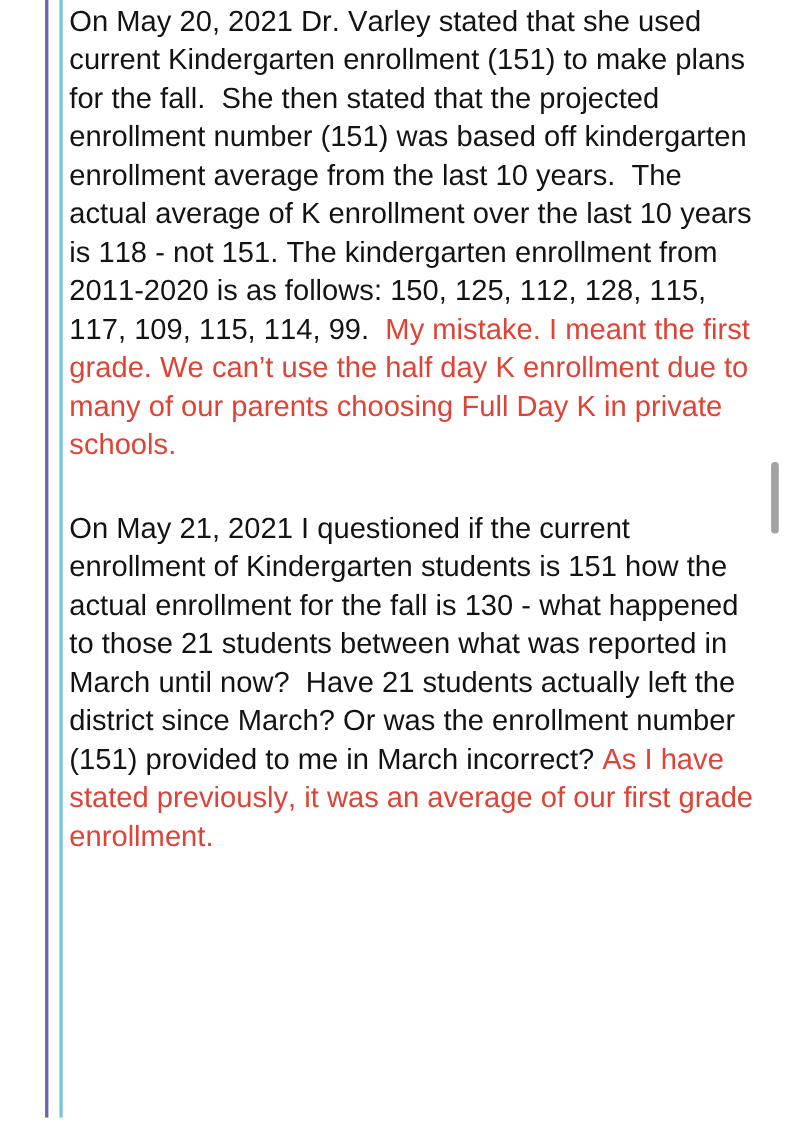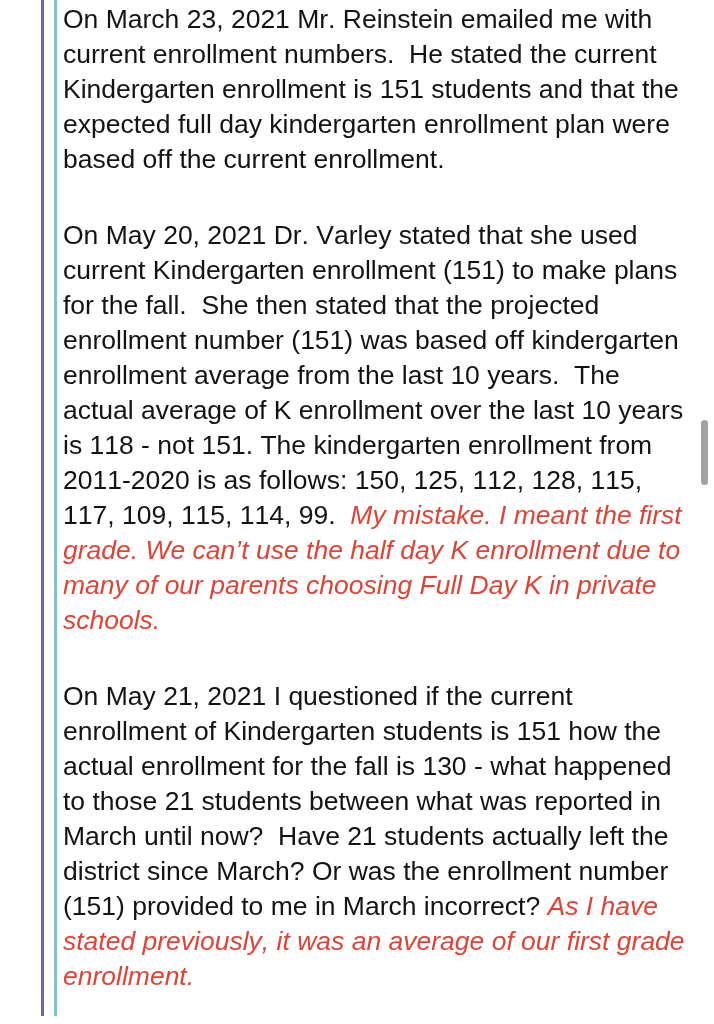--- a/index.html
+++ b/index.html
@@ -38,41 +38,39 @@
   .para {
     margin: 0;
     white-space: pre-wrap;
     word-spacing: 0;
   }
   .para + .para {
     margin-top: 41px;
   }
   .seg-red {
     color: var(--highlight-red, #df4335);
-    font-style: italic;
   }
   .seg-black {
     color: var(--text, #131313);
   }
   .scrollbar-thumb {
     position: absolute;
     left: 701px;
     top: 420px;
     width: 7px;
     height: 65px;
     border-radius: 3.5px;
     background: var(--scrollbar-thumb, #a2a2a2);
   }
 </style>
 </head>
 <body>
 
 <div class="quote-outer">
   <div class="quote-inner">
     <div class="quote-content" id="quote-content">
-        <p class="para"><span class="seg-black">On March 23, 2021 Mr. Reinstein emailed me with current enrollment numbers.  He stated the current Kindergarten enrollment is 151 students and that the expected full day kindergarten enrollment plan were based off the current enrollment.</span></p>
         <p class="para"><span class="seg-black">On May 20, 2021 Dr. Varley stated that she used current Kindergarten enrollment (151) to make plans for the fall.  She then stated that the projected enrollment number (151) was based off kindergarten enrollment average from the last 10 years.  The actual average of K enrollment over the last 10 years is 118 - not 151. The kindergarten enrollment from 2011-2020 is as follows: 150, 125, 112, 128, 115, 117, 109, 115, 114, 99.  </span><span class="seg-red">My mistake. I meant the first grade. We can’t use the half day K enrollment due to many of our parents choosing Full Day K in private schools.</span></p>
         <p class="para"><span class="seg-black">On May 21, 2021 I questioned if the current enrollment of Kindergarten students is 151 how the actual enrollment for the fall is 130 - what happened to those 21 students between what was reported in March until now?  Have 21 students actually left the district since March? Or was the enrollment number (151) provided to me in March incorrect? </span><span class="seg-red">As I have stated previously, it was an average of our first grade enrollment.</span></p>
       </div>
   </div>
 </div>
 
 <div class="scrollbar-thumb"></div>
 
 </body></html>

